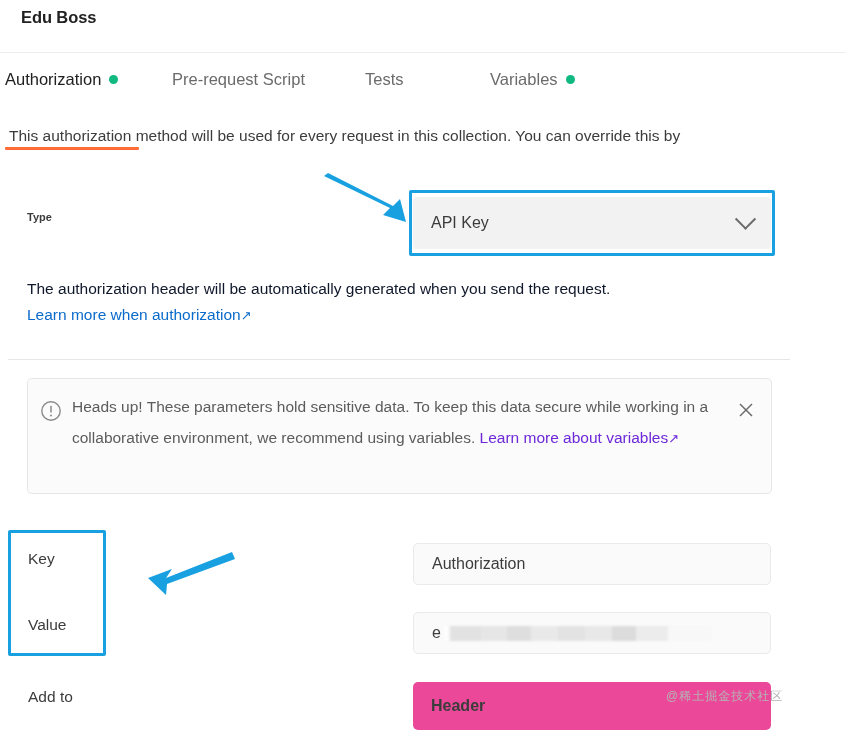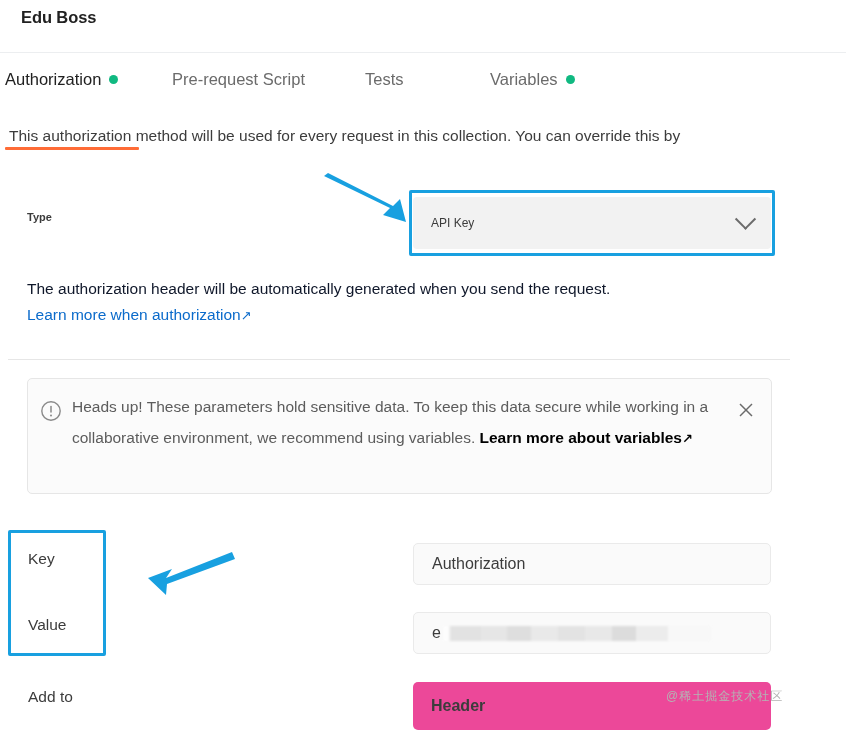--- a/index.html
+++ b/index.html
@@ -97,21 +97,21 @@
   }
   .type-select {
     position: absolute;
     left: 413px; top: 197px;
     width: 358px; height: 52px;
     background: #f2f2f2;
     border-radius: 4px;
     display: flex;
     align-items: center;
     padding: 0 18px;
-    font-size: 12px;
+    font-size: 16px;
     color: #3c3c3c;
     cursor: pointer;
     gap: 16px;
   }
   .type-select .sel-text { flex: 1; }
   .chev {
     width: 15px; height: 15px;
     border-right: 2px solid #6b6b6b;
     border-bottom: 2px solid #6b6b6b;
     transform: rotate(45deg) translate(-3px,-3px);
@@ -129,24 +129,23 @@
 
   
   .subtext {
     position: absolute;
     left: 27px; top: 280px;
     font-size: 15.5px;
     color: #0f172a;
     white-space: nowrap;
   }
   .link {
-    color: #000000;
+    color: #6d28d9;
     text-decoration: none;
     cursor: pointer;
-    font-weight: bold;
   }
   .learn-auth {
     position: absolute;
     left: 27px; top: 306px;
     font-size: 15.5px;
     color: #0b6bcb;
     white-space: nowrap;
     cursor: pointer;
   }
   .arrow-ne { font-size: 13px; }

